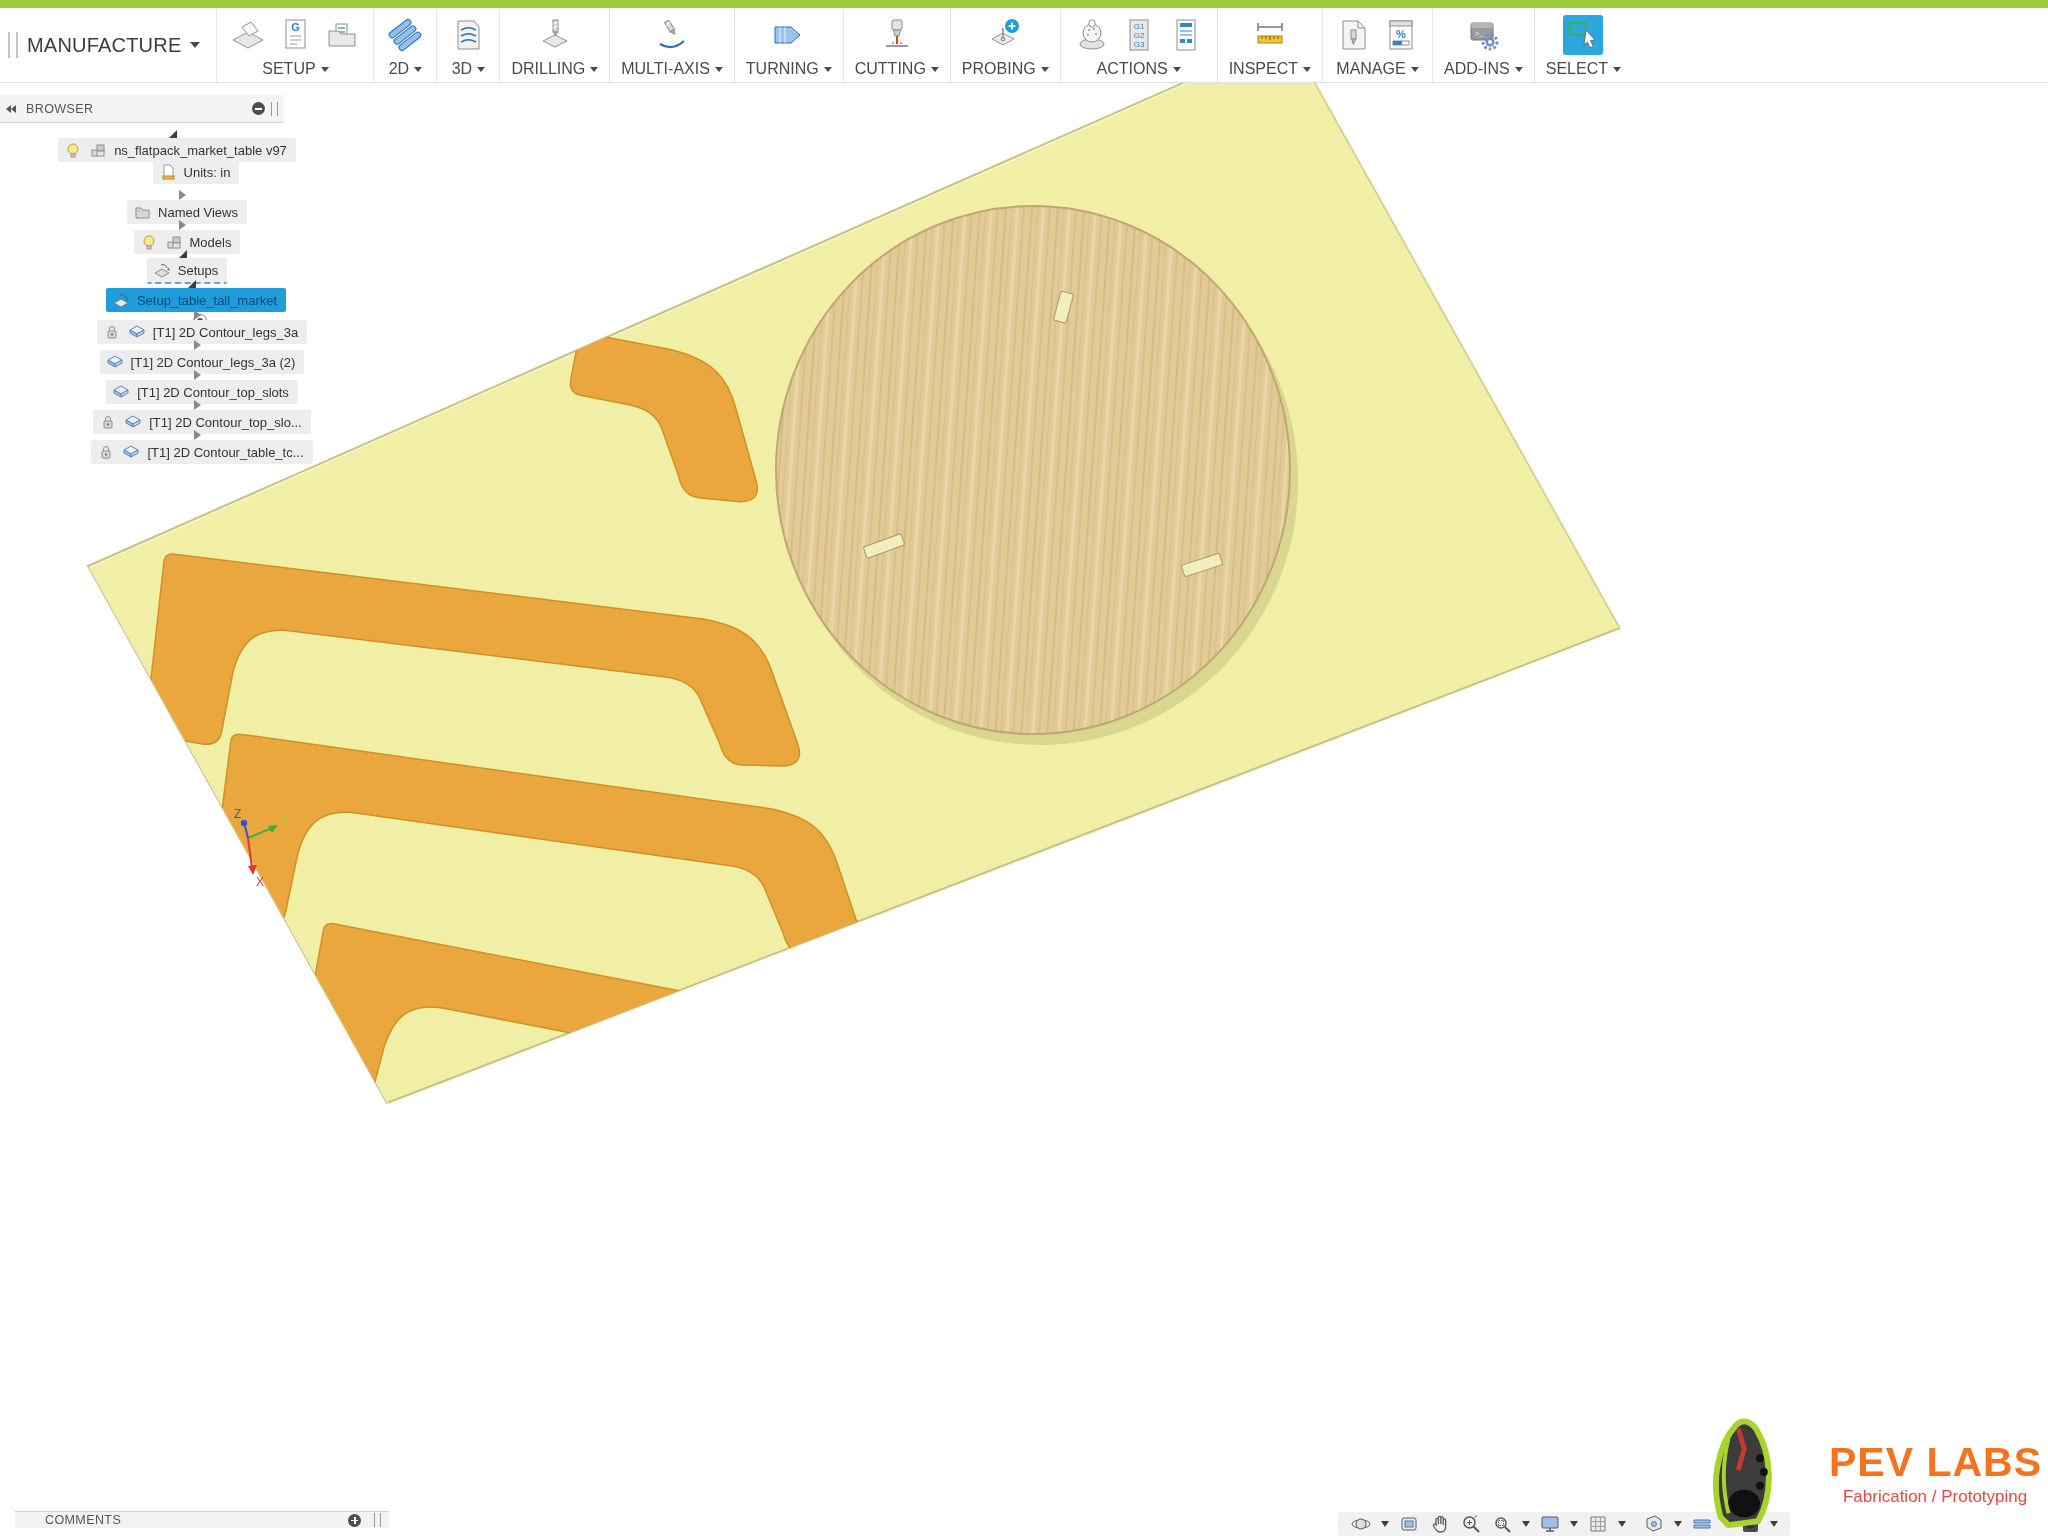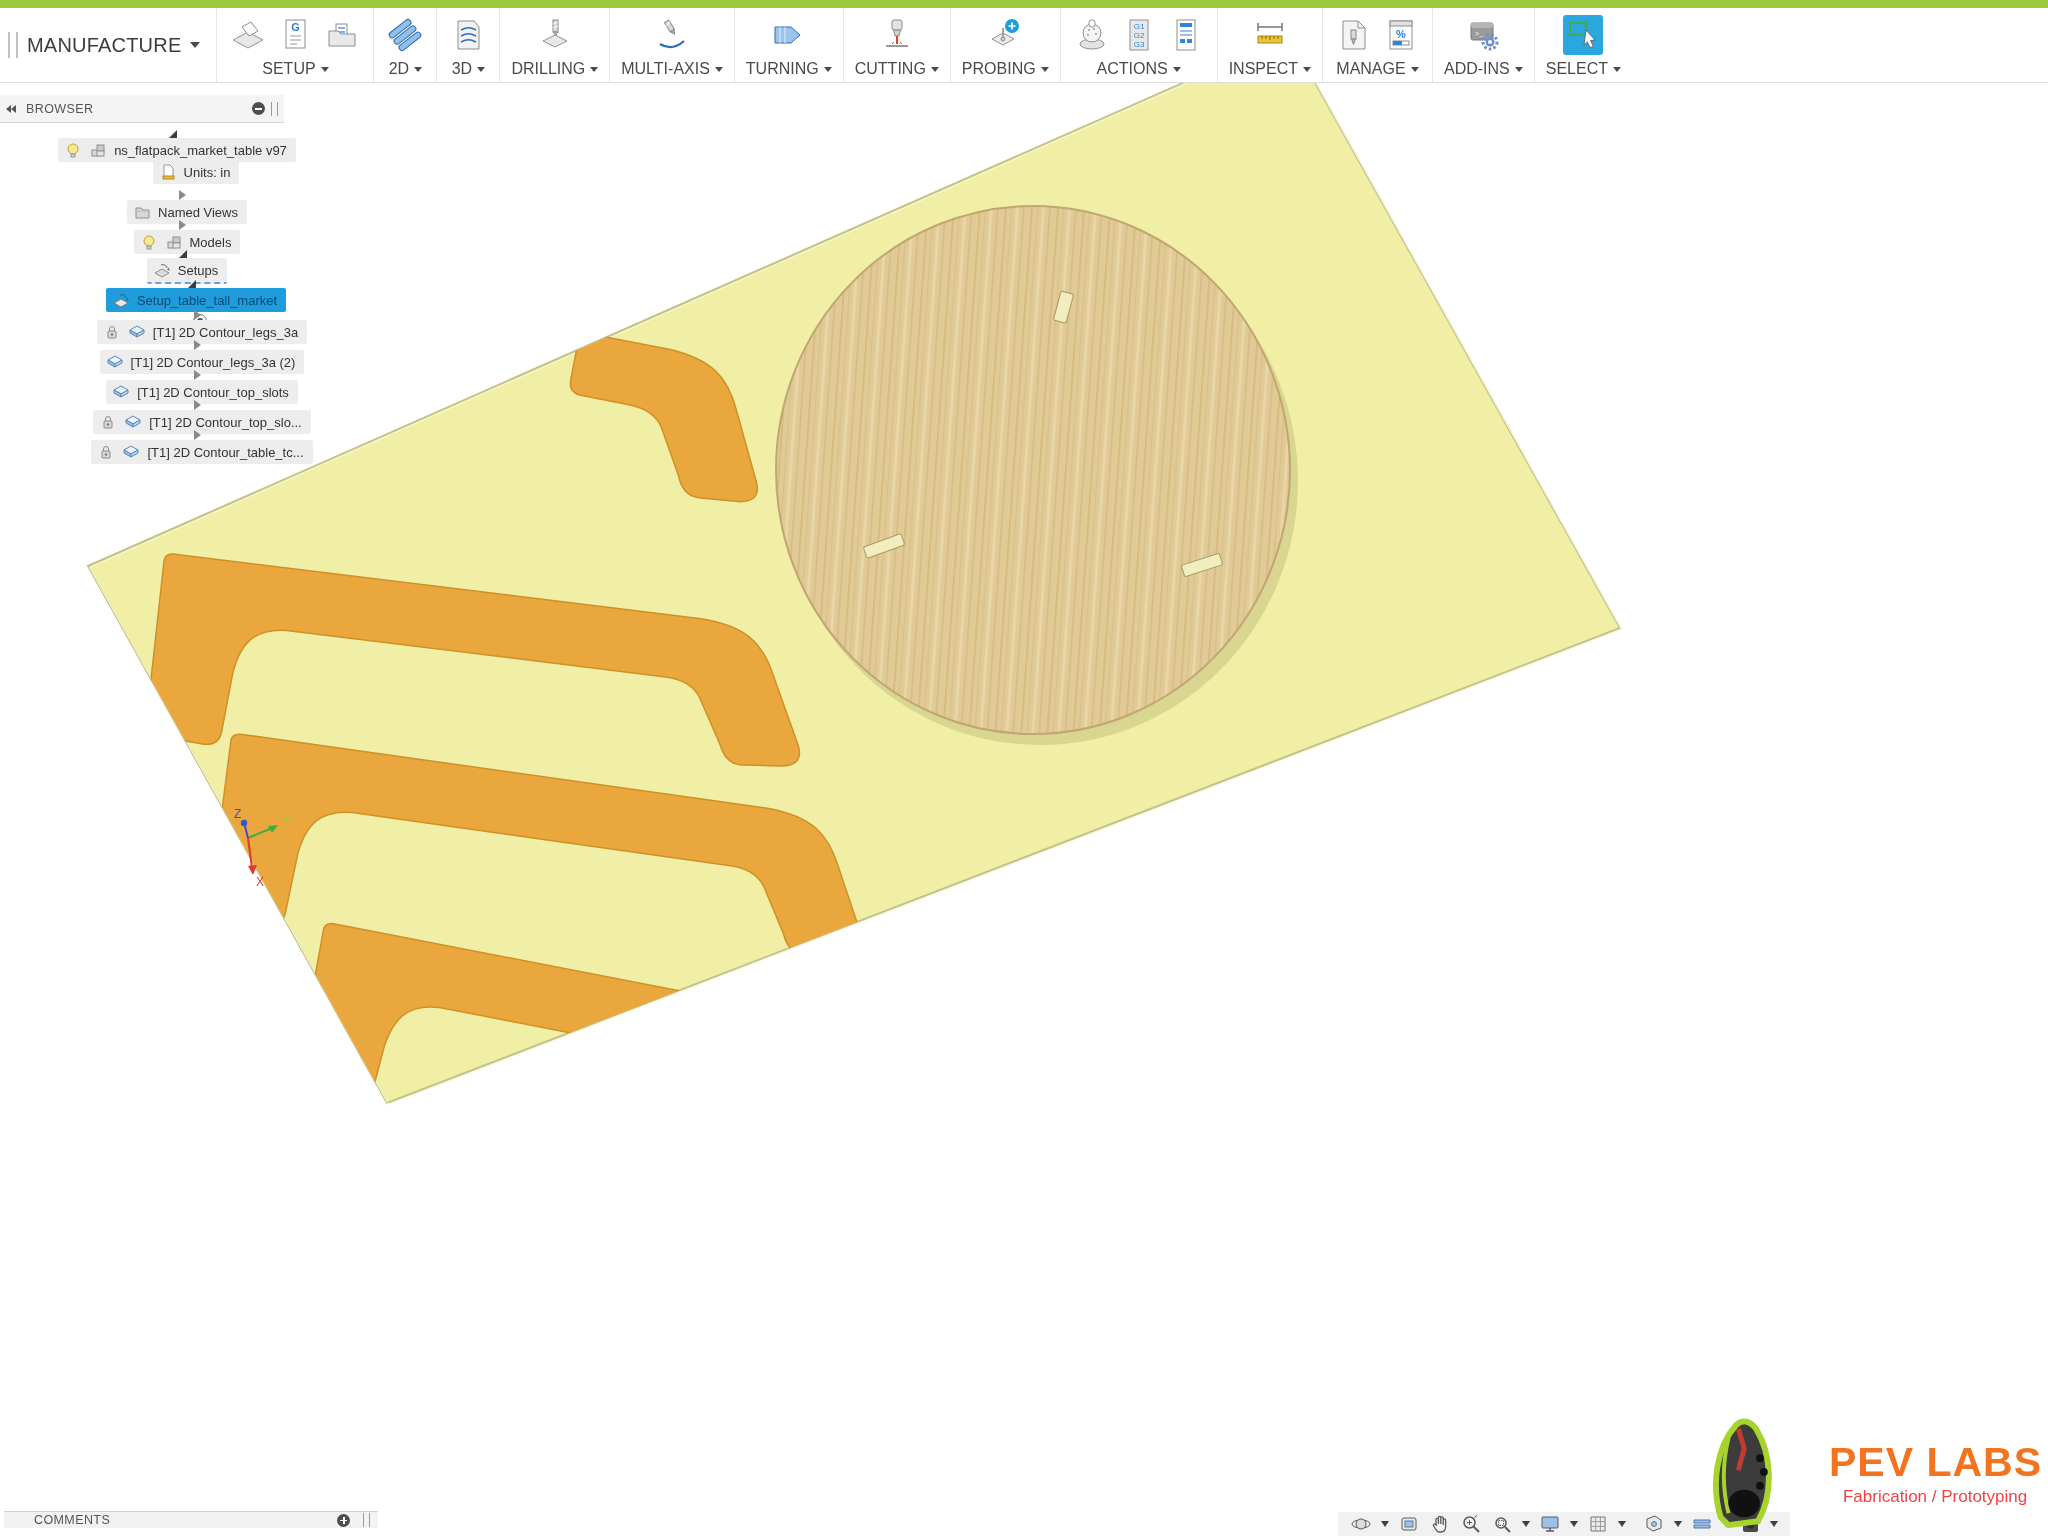--- a/index.html
+++ b/index.html
@@ -41,21 +41,21 @@
   .col{width:0;height:0;border-top:5px solid transparent;border-bottom:5px solid transparent;
        border-left:7px solid #8a8a8a;margin-right:9px;display:inline-block;}
   .pill{display:inline-flex;align-items:center;gap:7px;background:#ededed;padding:3px 9px 3px 6px;
         border-radius:2px;white-space:nowrap;}
   .pill.dashed{border-bottom:2px dashed #6fa0d8;}
   .trow.sel .pill{background:#1E9CDC;}
   .trow.sel .pill span{color:#0c4a74;font-weight:400;}
   .ti{width:18px;height:18px;flex:none;}
   .radio{margin-left:8px;}
   
-  .comments{position:absolute;left:4px;top:1511px;width:374px;height:17px;background:#f2f2f2;
+  .comments{position:absolute;left:15px;top:1511px;width:374px;height:17px;background:#f2f2f2;
             border-top:1px solid #d2d2d2;display:flex;align-items:center;box-sizing:border-box;padding:0 8px 0 30px;}
   .ctitle{font-size:12.5px;color:#555;letter-spacing:.4px;flex:1;}
   
   .navbar{position:absolute;left:1338px;top:1512px;height:24px;background:#f1f1f1;border-radius:3px;
           display:flex;align-items:center;gap:9px;padding:0 12px;}
   .nv{width:22px;height:22px;display:block;}
   .ncaret{width:0;height:0;border-left:4px solid transparent;border-right:4px solid transparent;
           border-top:6px solid #3f3f3f;display:inline-block;}
   .nbtn{display:flex;align-items:center;}
   

